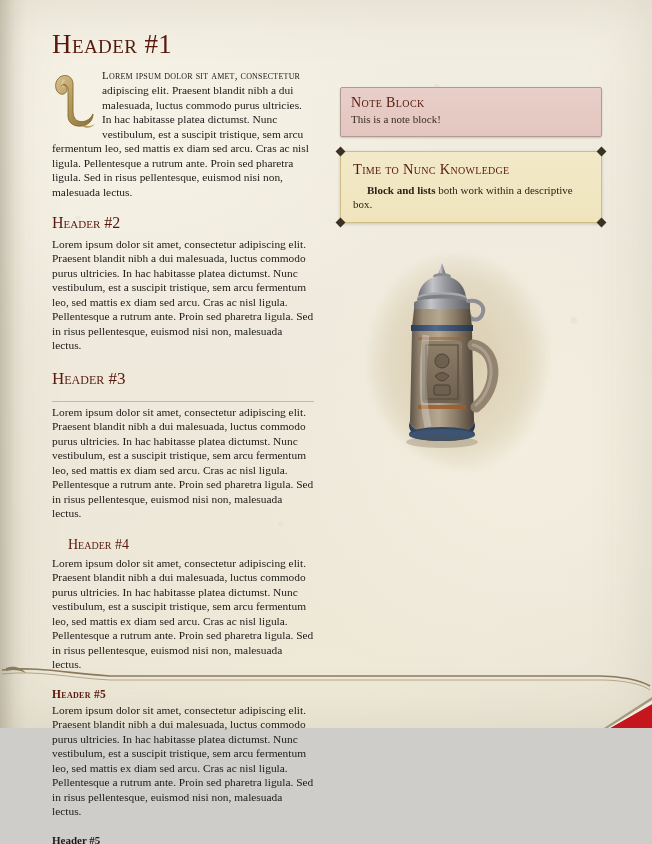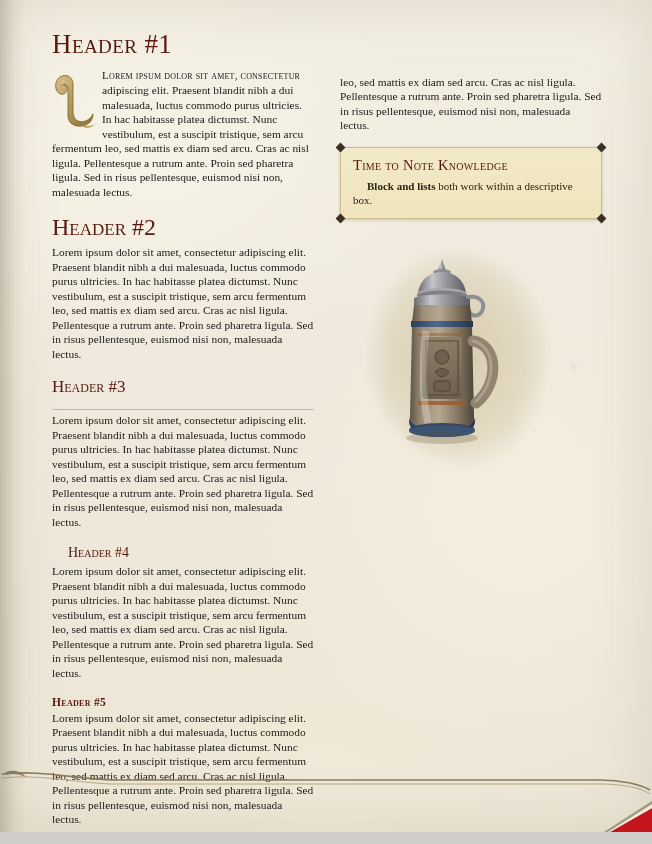--- a/index.html
+++ b/index.html
@@ -13,21 +13,21 @@
     background: #cfcdc9;
     font-family: "Liberation Serif", serif;
     position: relative;
   }
 
   
   #page {
     position: absolute;
     left: 0; top: 0;
     width: 652px;
-    height: 832px;
+    height: 728px;
     background:
       radial-gradient(ellipse 420px 300px at 22% 18%, #f6f2e6 0%, rgba(246,242,230,0) 70%),
       radial-gradient(ellipse 380px 340px at 80% 62%, #f3eedf 0%, rgba(243,238,223,0) 72%),
       radial-gradient(ellipse 500px 420px at 50% 95%, #efe9d8 0%, rgba(239,233,216,0) 75%),
       linear-gradient(180deg, #f2eee2 0%, #efeadd 40%, #eae5d6 100%);
     box-shadow: inset 0 0 60px rgba(150,140,115,0.22);
   }
   
   #page::before {
     content: "";
@@ -76,21 +76,21 @@
     font-size: 27px;
     line-height: 1.05;
     margin: 0 0 10px 0;
     letter-spacing: 0.4px;
   }
   h2.h2 {
     font-family: "Liberation Serif", serif;
     font-variant: small-caps;
     font-weight: normal;
     color: #58180d;
-    font-size: 24px;
+    font-size: 16px;
     line-height: 1.05;
     margin: 16px 0 5px 0;
   }
   h3.h3 {
     font-family: "Liberation Serif", serif;
     font-variant: small-caps;
     font-weight: normal;
     color: #58180d;
     font-size: 17px;
     margin: 16px 0 3px 0;
@@ -289,29 +289,32 @@
       <p class="body">Lorem ipsum dolor sit amet, consectetur adipiscing elit. Praesent blandit nibh a dui malesuada, luctus commodo purus ultricies. In hac habitasse platea dictumst. Nunc vestibulum, est a suscipit tristique, sem arcu fermentum leo, sed mattis ex diam sed arcu. Cras ac nisl ligula. Pellentesque a rutrum ante. Proin sed pharetra ligula. Sed in risus pellentesque, euismod nisi non, malesuada lectus.</p>
 
       <h6 class="h6">Header #5</h6>
 
     </div>
 
     <div class="col col-right">
 
       <div style="height:45px"></div>
 
-      <p class="body">leo, sed mattis ex diam sed arcu. Cras ac nisl ligula. Pellentesque a rutrum ante. Proin sed pharetra ligula. Sed in risus pellentesque, euismod nisi non, malesuada lectus.</p>
-
+
+      <div class="note-block">
+        <div class="note-title">Note Block</div>
+        <p class="note-text">This is a note block!</p>
+      </div>
 
       <div class="desc-box">
         <span class="corner tl"></span>
         <span class="corner tr"></span>
         <span class="corner bl"></span>
         <span class="corner br"></span>
-        <div class="desc-title">Time to Note Knowledge</div>
+        <div class="desc-title">Time to Nunc Knowledge</div>
         <p class="desc-text indent"><b>Block and lists</b><span> both work within a descriptive box.</span></p>
       </div>
 
       <div class="illustration">
         <div class="ill-stain"></div>
         <svg width="262" height="250" viewBox="0 0 262 250" style="position:absolute;left:0;top:0;">
           <defs>
             <linearGradient id="bodyg" x1="0" y1="0" x2="1" y2="0">
               <stop offset="0%" stop-color="#5e5346"></stop>
               <stop offset="18%" stop-color="#9d8d77"></stop>

